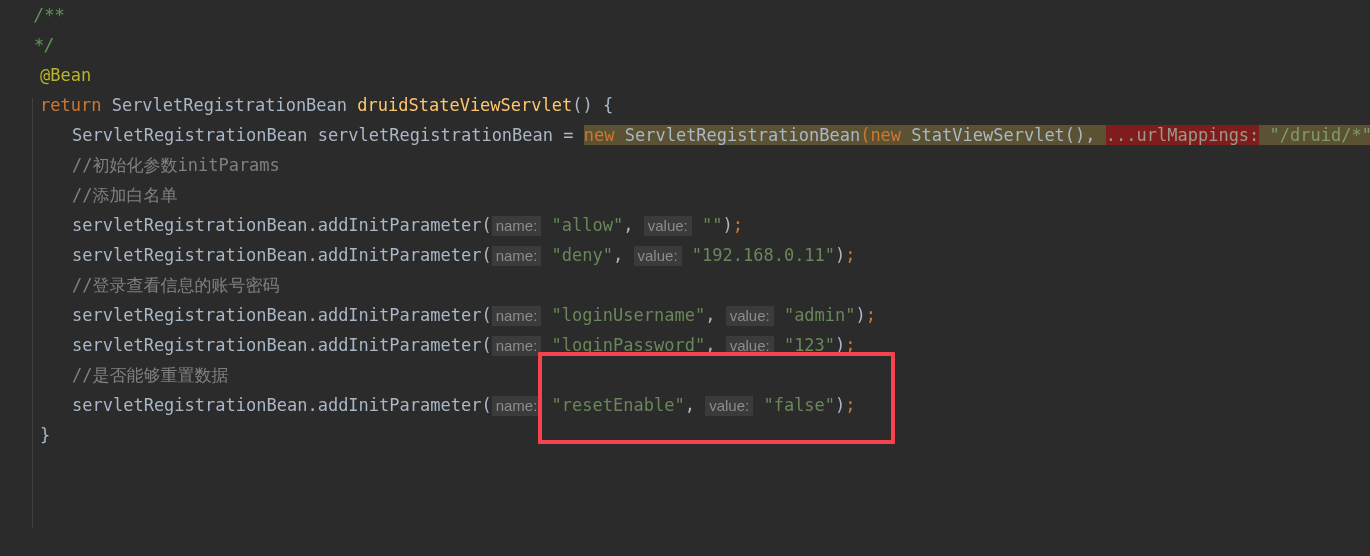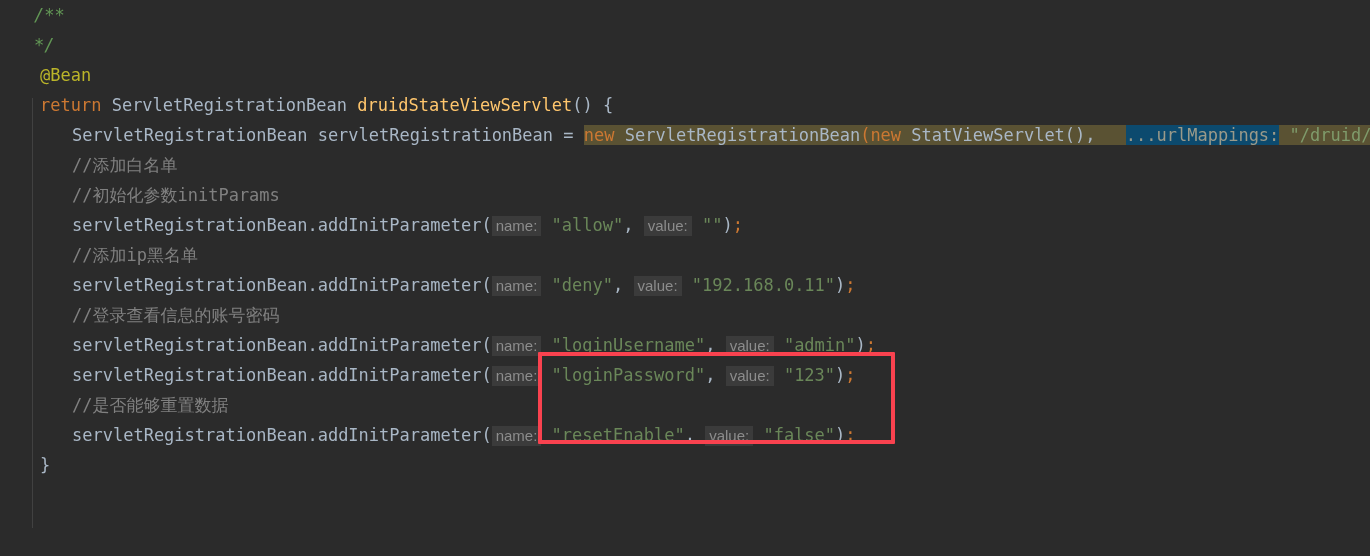--- a/index.html
+++ b/index.html
@@ -59,23 +59,22 @@
   
   .hint {
     background: #3b3b3b;
     color: #8c8c8c;
     border-radius: 0;
     padding: 1px 4px 2px 4px;
     font-size: 15px;
     font-family: "Liberation Sans", sans-serif;
   }
   .hint-sel {
-    background: #0c4a6e;
+    background: #7f1d1d;
     color: #9a9a8a;
-    margin-left: 20px;
   }
 
   
   .sel-band {
     background: #5a5233;
   }
   .sel-band .t-class  { color: #a9b7c6; }
   .sel-band .t-string { color: #7f9b6b; }
 
   
@@ -101,24 +100,23 @@
 <div id="root" style="background: rgb(43, 43, 43);">
 
   <div class="indent-guide" style="left:32px; top:98px; height:430px;"></div>
 
   <div class="code" id="code-area">
       <div class="line ind-doc"><span class="t-doc">/**</span></div>
       <div class="line ind-doc"><span class="t-doc">*/</span></div>
       <div class="line ind0"><span class="t-anno">@Bean</span></div>
       <div class="line ind0"><span class="t-keyword">return </span><span class="t-class">ServletRegistrationBean </span><span class="t-method">druidStateViewServlet</span><span class="t-paren">() {</span></div>
       <div class="line ind1"><span class="t-class">ServletRegistrationBean </span><span class="t-ident">servletRegistrationBean </span><span class="t-punct">= </span><span class="sel-band" style="background: rgb(90, 82, 51);"><span class="t-keyword">new </span><span class="t-class">ServletRegistrationBean</span><span class="t-keyword">(</span><span class="t-keyword">new </span><span class="t-class">StatViewServlet</span><span class="t-paren">(), </span><span class="hint-sel">...urlMappings:</span><span class="t-string"> "/druid/*"</span></span></div>
+      <div class="line ind1"><span class="t-comment">//初始化参数initParams</span></div>
       <div class="line ind1"><span class="t-comment">//添加白名单</span></div>
-      <div class="line ind1"><span class="t-comment">//初始化参数initParams</span></div>
       <div class="line ind1"><span class="t-ident">servletRegistrationBean</span><span class="t-punct">.</span><span class="t-ident">addInitParameter</span><span class="t-paren">(</span><span class="hint">name:</span><span class="t-string"> "allow"</span><span class="t-punct">, </span><span class="hint">value:</span><span class="t-string"> ""</span><span class="t-paren">)</span><span class="t-semi">;</span></div>
-      <div class="line ind1"><span class="t-comment">//添加ip黑名单</span></div>
       <div class="line ind1"><span class="t-ident">servletRegistrationBean</span><span class="t-punct">.</span><span class="t-ident">addInitParameter</span><span class="t-paren">(</span><span class="hint">name:</span><span class="t-string"> "deny"</span><span class="t-punct">, </span><span class="hint">value:</span><span class="t-string"> "192.168.0.11"</span><span class="t-paren">)</span><span class="t-semi">;</span></div>
       <div class="line ind1"><span class="t-comment">//登录查看信息的账号密码</span></div>
       <div class="line ind1"><span class="t-ident">servletRegistrationBean</span><span class="t-punct">.</span><span class="t-ident">addInitParameter</span><span class="t-paren">(</span><span class="hint">name:</span><span class="t-string"> "loginUsername"</span><span class="t-punct">, </span><span class="hint">value:</span><span class="t-string"> "admin"</span><span class="t-paren">)</span><span class="t-semi">;</span></div>
       <div class="line ind1"><span class="t-ident">servletRegistrationBean</span><span class="t-punct">.</span><span class="t-ident">addInitParameter</span><span class="t-paren">(</span><span class="hint">name:</span><span class="t-string"> "loginPassword"</span><span class="t-punct">, </span><span class="hint">value:</span><span class="t-string"> "123"</span><span class="t-paren">)</span><span class="t-semi">;</span></div>
       <div class="line ind1"><span class="t-comment">//是否能够重置数据</span></div>
       <div class="line ind1"><span class="t-ident">servletRegistrationBean</span><span class="t-punct">.</span><span class="t-ident">addInitParameter</span><span class="t-paren">(</span><span class="hint">name:</span><span class="t-string"> "resetEnable"</span><span class="t-punct">, </span><span class="hint">value:</span><span class="t-string"> "false"</span><span class="t-paren">)</span><span class="t-semi">;</span></div>
       <div class="line ind0"><span class="t-paren">}</span></div>
     </div>
 
   <div class="red-box" id="red-box" style="left: 538px; top: 352px; width: 357px; height: 92px; border-color: rgb(249, 66, 79);"></div>

